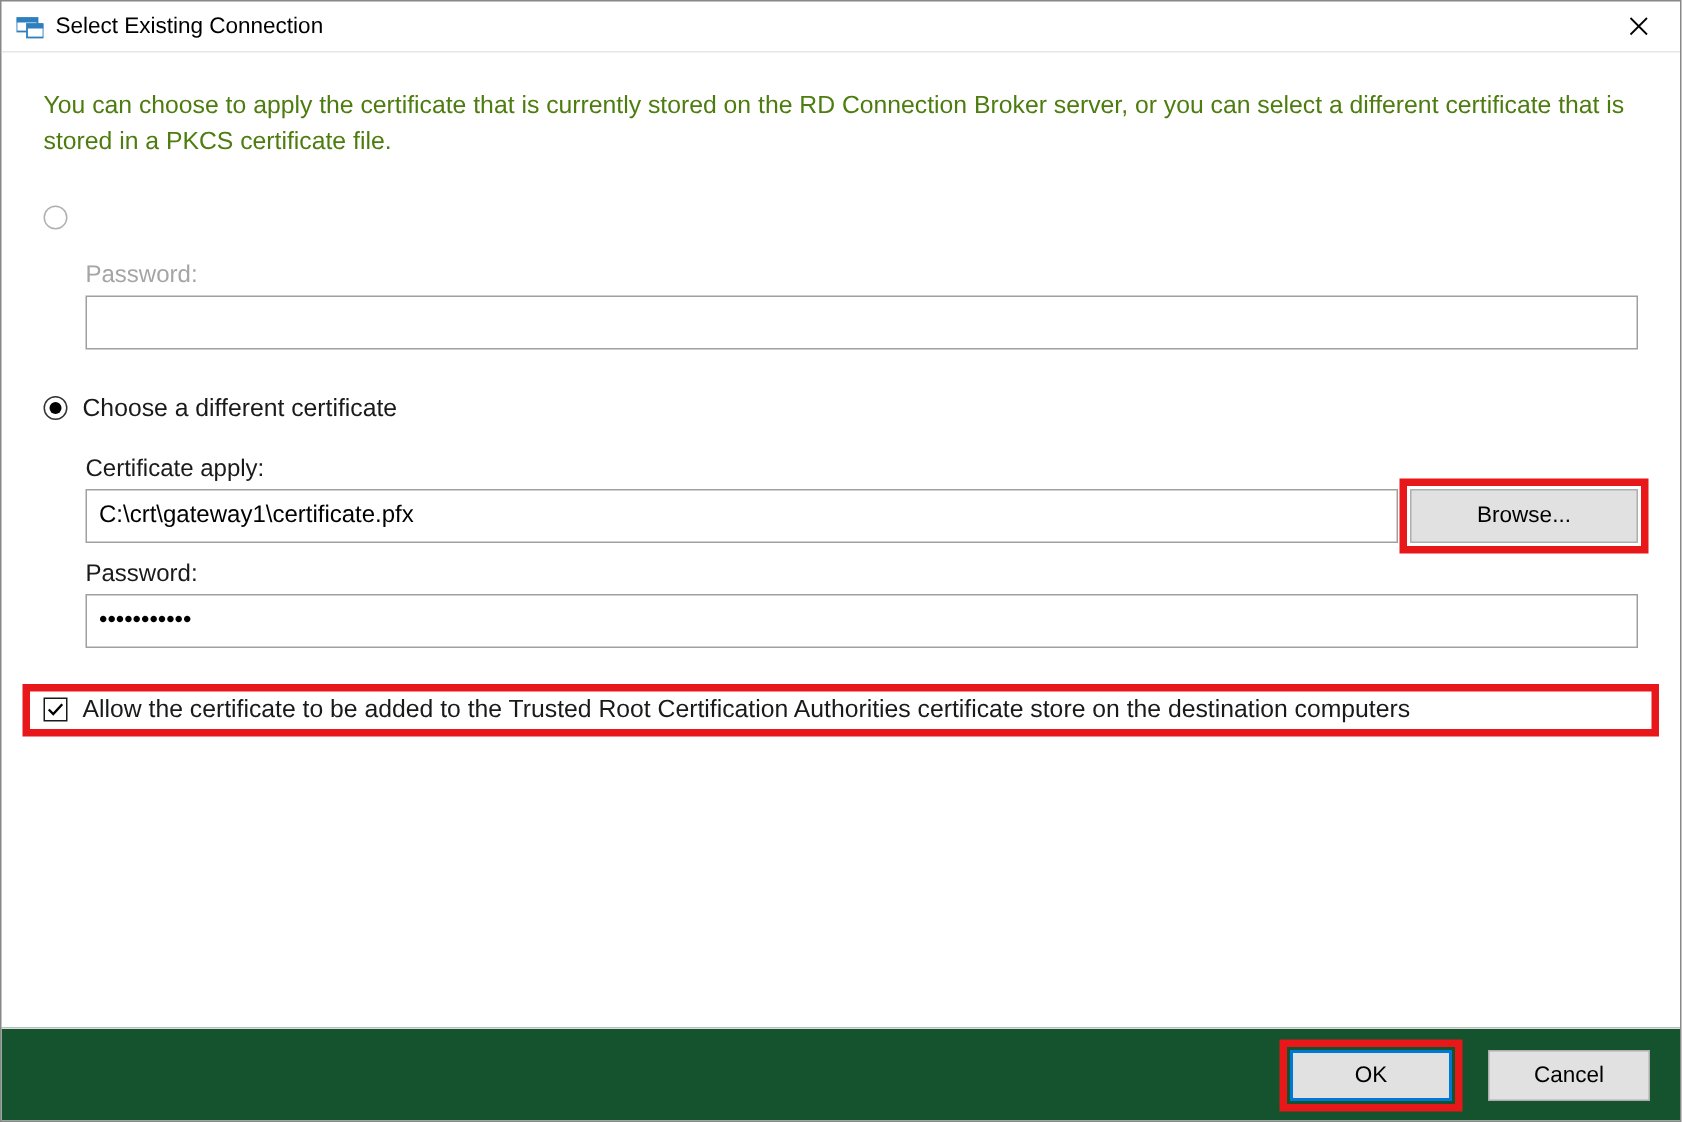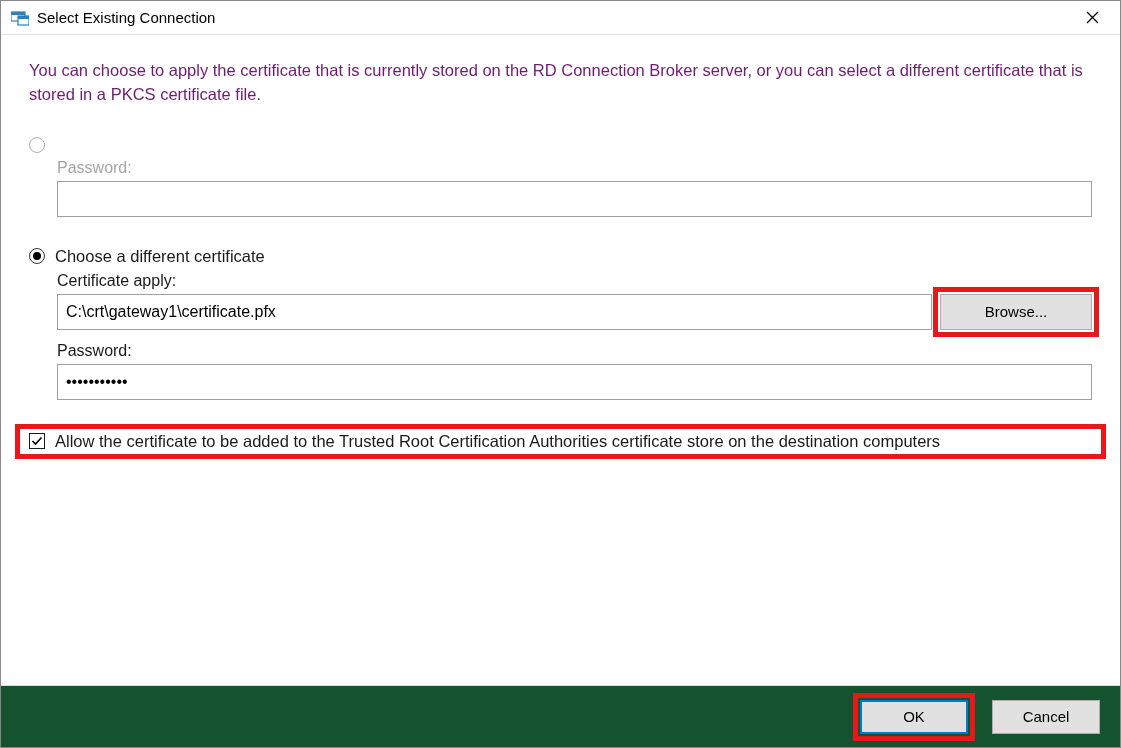--- a/index.html
+++ b/index.html
@@ -48,21 +48,21 @@
   }
   .content {
     padding: 24px 28px 0 28px;
     font-size: 16px;
     color: #222;
   }
   .intro {
     font-size: 16.5px;
     line-height: 1.45;
     margin-bottom: 30px;
-    color: #701a75;
+    color: #4d7c0f;
   }
   .radio-row {
     display: flex;
     align-items: center;
     margin-bottom: 6px;
   }
   .radio-control {
     width: 16px;
     height: 16px;
     border: 1px solid #333;
@@ -82,21 +82,21 @@
     height: 8px;
     background: #000;
     border-radius: 50%;
   }
   .radio-label {
     font-size: 16.5px;
     color: #1a1a1a;
   }
   .sub-block {
     margin-left: 28px;
-    margin-top: 6px;
+    margin-top: 22px;
   }
   .field-label {
     font-size: 16px;
     color: #1a1a1a;
     margin-bottom: 4px;
   }
   .field-label.disabled {
     color: #a5a5a5;
   }
   .text-input {

